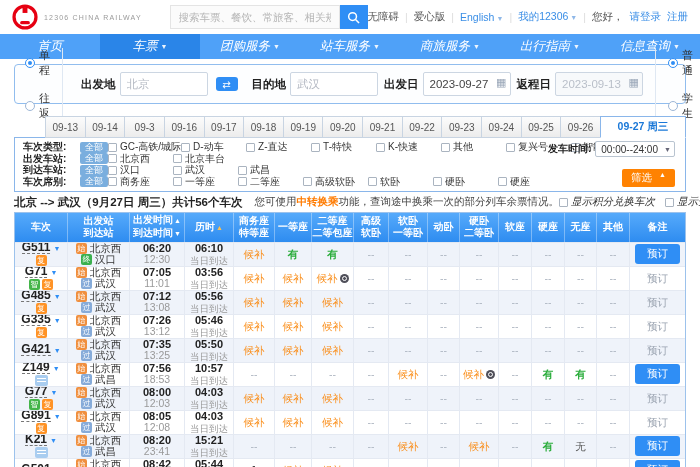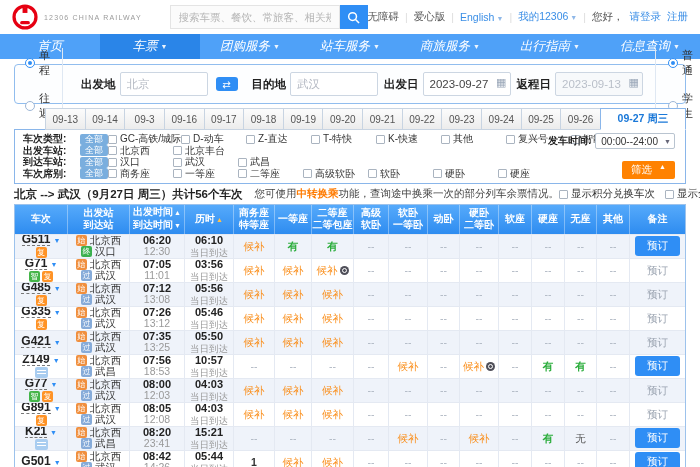--- a/index.html
+++ b/index.html
@@ -42,21 +42,21 @@
   .f-input{width:88px;height:24px;border:1px solid #ccd6e2;border-radius:2px;font-size:11.5px;
     padding:0 6px;font-family:inherit;outline:none;}
   .f-input.ghost{color:#b3b8c2;}
   .date-wrap{position:relative;}
   .date-wrap .cal{position:absolute;right:4px;top:4px;font-size:11px;color:#9aa7b8;}
   .f-input.date{width:88px;padding-right:20px;color:#444;}
   .f-input.date.dis{color:#b9bfc9;background:#f7f9fb;}
   .swap{width:22px;height:14px;background:#2f8ef5;border-radius:3px;color:#fff;font-size:10px;
     display:flex;align-items:center;justify-content:center;margin:0 8px;cursor:pointer;flex:none;}
   
-  .datetabs{display:flex;margin:4px 14px -1px;height:22px;position:relative;z-index:2;padding-left:31px;}
+  .datetabs{display:flex;margin:12px 14px -1px;height:22px;position:relative;z-index:2;padding-left:31px;}
   .dtab{flex:1;display:flex;align-items:center;justify-content:center;font-size:10px;color:#555;
     background:linear-gradient(#fcfcfc,#ececec);border:1px solid #c8d4e2;border-right:none;cursor:pointer;}
   .dtab.sel{flex:none;width:86px;background:#fff;color:#1a78d8;font-weight:bold;font-size:10.5px;
     border:1px solid #8ab6ea;border-bottom:1px solid #fff;}
   
   .filterbox{margin:0 14px;border:1px solid #8ab6ea;background:#fff;position:relative;padding:3px 8px;}
   .f-row{display:flex;align-items:center;height:11px;font-size:10px;color:#333;margin:0.5px 0;}
   .f-row-label{font-weight:bold;color:#222;width:57px;flex:none;}
   .all-chip{background:#7aaede;color:#fff;font-size:9px;padding:0 5px;border-radius:2px;
     height:11px;line-height:11px;cursor:pointer;flex:none;}
@@ -69,21 +69,21 @@
   .sel-box .sel-caret{position:absolute;right:3px;top:0;font-size:7px;color:#667;}
   .filter-btn{position:absolute;right:10px;bottom:4px;background:#ff8201;color:#fff;font-size:10.5px;
     border:none;border-radius:2px;padding:2px 9px;display:flex;gap:7px;cursor:pointer;font-family:inherit;}
   .filter-btn .up{font-size:7px;}
   
   .summary{margin:3px 14px 2px;display:flex;align-items:center;height:15px;font-size:10.5px;white-space:nowrap;}
   .sum-route{font-weight:bold;color:#222;font-size:11.5px;margin-right:12px;}
   .sum-tip{color:#444;}
   .tip-link{color:#ff7b00;font-weight:bold;cursor:pointer;}
   .sum-checks{margin-left:auto;display:flex;gap:10px;align-items:center;color:#333;}
-  .sum-checks .f-opt{min-width:0;}
+  .sum-checks .f-opt{min-width:0;font-style:italic;}
   
   .ttable{margin:0 14px;border:1px solid #9cc2ec;border-bottom:none;}
   .thead{display:flex;height:29px;background:linear-gradient(#56aafb,#2e8cf0);color:#fff;}
   .th{display:flex;flex-direction:column;align-items:center;justify-content:center;
     font-size:10px;font-weight:bold;line-height:12px;border-right:1px solid rgba(255,255,255,.35);}
   .th:last-child{border-right:none;}
   .th .arr{font-size:7px;margin-left:1px;}
   .th .arr.orange{color:#ffc04d;}
   .trow{display:flex;height:24px;border-top:1px solid #e4e9f2;background:#fff;}
   .trow.odd{background:#eff3fa;}

